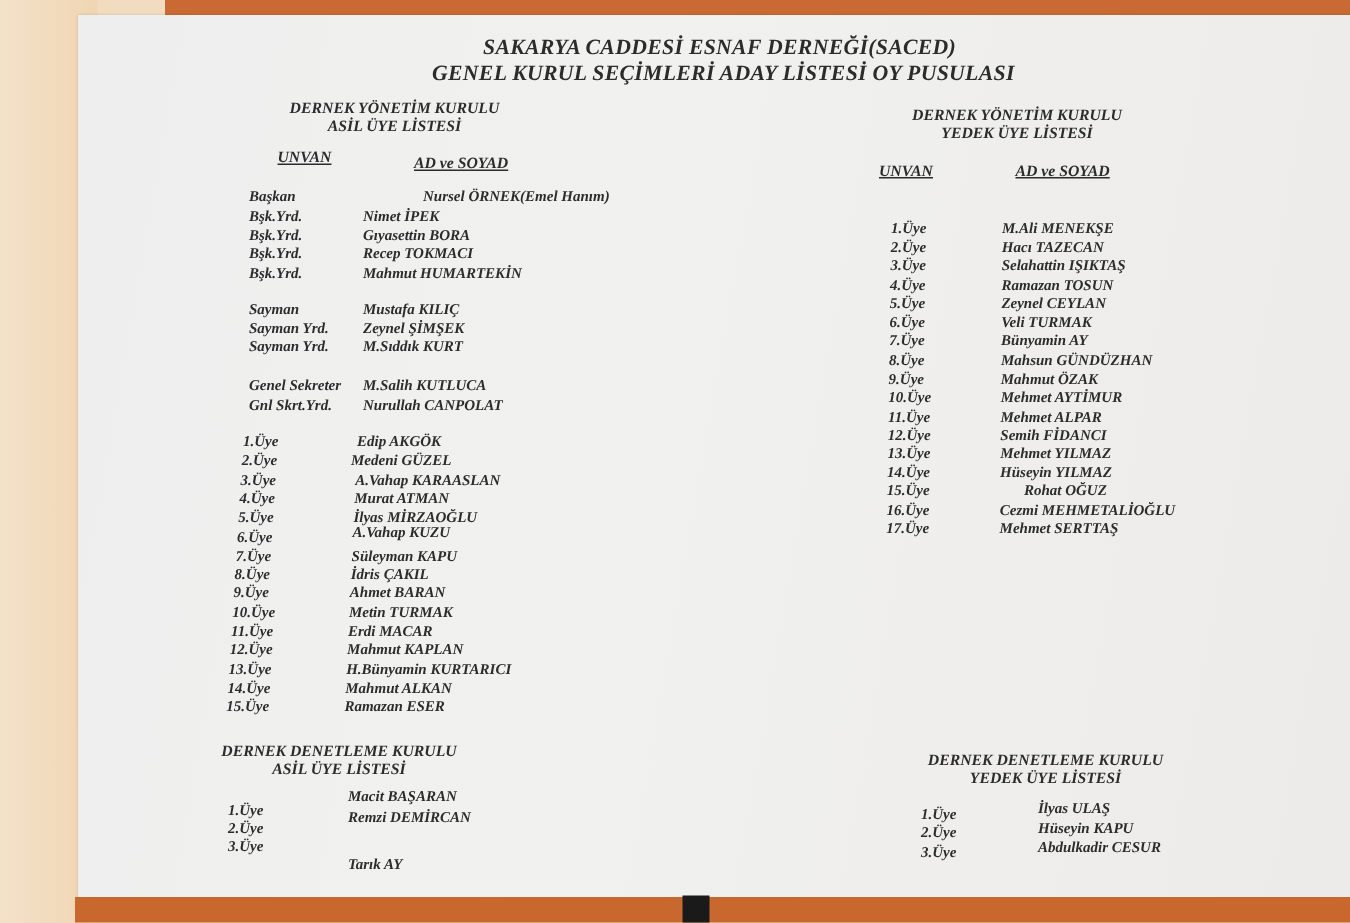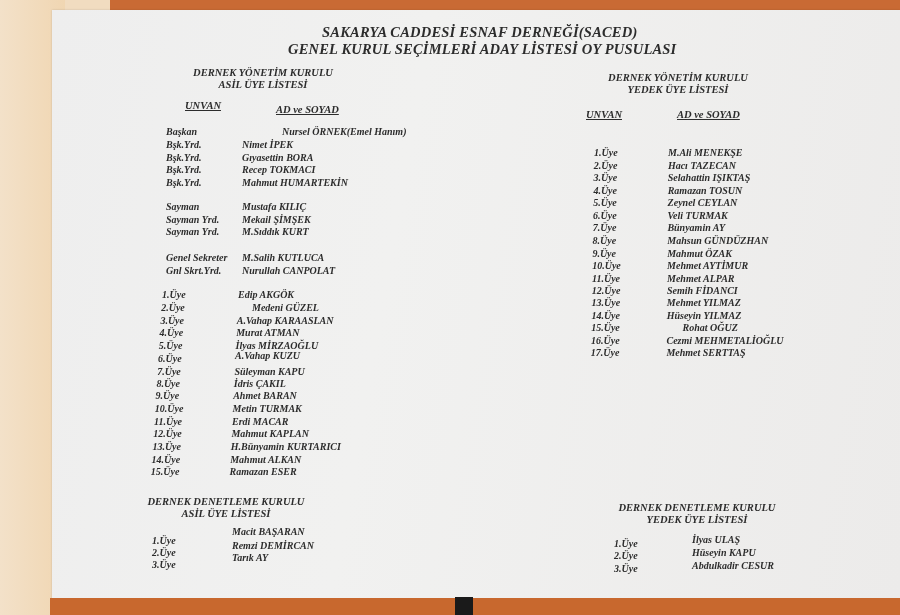--- a/index.html
+++ b/index.html
@@ -74,41 +74,41 @@
       <div>
         <div class="txt row" style="left: 166px; top: 177px;">Bşk.Yrd.</div>
         <div class="txt row" style="left: 242px; top: 177px;">Mahmut HUMARTEKİN</div>
       </div>
       <div>
         <div class="txt row" style="left: 166px; top: 201px;">Sayman</div>
         <div class="txt row" style="left: 242px; top: 201px;">Mustafa KILIÇ</div>
       </div>
       <div>
         <div class="txt row" style="left: 166px; top: 214px;">Sayman Yrd.</div>
-        <div class="txt row" style="left: 242px; top: 214px;">Mekail ŞİMŞEK</div>
+        <div class="txt row" style="left: 242px; top: 214px;">Zeynel ŞİMŞEK</div>
       </div>
       <div>
         <div class="txt row" style="left: 166px; top: 226px;">Sayman Yrd.</div>
         <div class="txt row" style="left: 242px; top: 226px;">M.Sıddık KURT</div>
       </div>
       <div>
         <div class="txt row" style="left: 166px; top: 252px;">Genel Sekreter</div>
         <div class="txt row" style="left: 242px; top: 252px;">M.Salih KUTLUCA</div>
       </div>
       <div>
         <div class="txt row" style="left: 166px; top: 265px;">Gnl Skrt.Yrd.</div>
         <div class="txt row" style="left: 242px; top: 265px;">Nurullah CANPOLAT</div>
       </div>
       <div>
         <div class="txt row" style="left: 162px; top: 289px;">1.Üye</div>
         <div class="txt row" style="left: 238px; top: 289px;">Edip AKGÖK</div>
       </div>
       <div>
         <div class="txt row" style="left: 161.2px; top: 302px;">2.Üye</div>
-        <div class="txt row" style="left: 252px; top: 302px;">Medeni GÜZEL</div>
+        <div class="txt row" style="left: 234px; top: 302px;">Medeni GÜZEL</div>
       </div>
       <div>
         <div class="txt row" style="left: 160.4px; top: 315px;">3.Üye</div>
         <div class="txt row" style="left: 236.8px; top: 315px;">A.Vahap KARAASLAN</div>
       </div>
       <div>
         <div class="txt row" style="left: 159.6px; top: 327px;">4.Üye</div>
         <div class="txt row" style="left: 236.2px; top: 327px;">Murat ATMAN</div>
       </div>
       <div>
@@ -246,21 +246,21 @@
       <div>
         <div class="txt row" style="left: 152px; top: 535px;">1.Üye</div>
         <div class="txt row" style="left: 232px; top: 526px;">Macit BAŞARAN</div>
       </div>
       <div>
         <div class="txt row" style="left: 152px; top: 547px;">2.Üye</div>
         <div class="txt row" style="left: 232px; top: 540px;">Remzi DEMİRCAN</div>
       </div>
       <div>
         <div class="txt row" style="left: 152px; top: 559px;">3.Üye</div>
-        <div class="txt row" style="left: 232px; top: 552px;">Tarık AY</div>
+        <div class="txt row" style="left: 232px; top: 571px;">Tarık AY</div>
       </div>
     </div>
 </div>
 
 <div>
   <div class="txt sec" style="left:612px; top:502px; width:170px;">
     <div>DERNEK DENETLEME KURULU</div>
     <div>YEDEK ÜYE LİSTESİ</div>
   </div>
   <div id="dy-rows">

